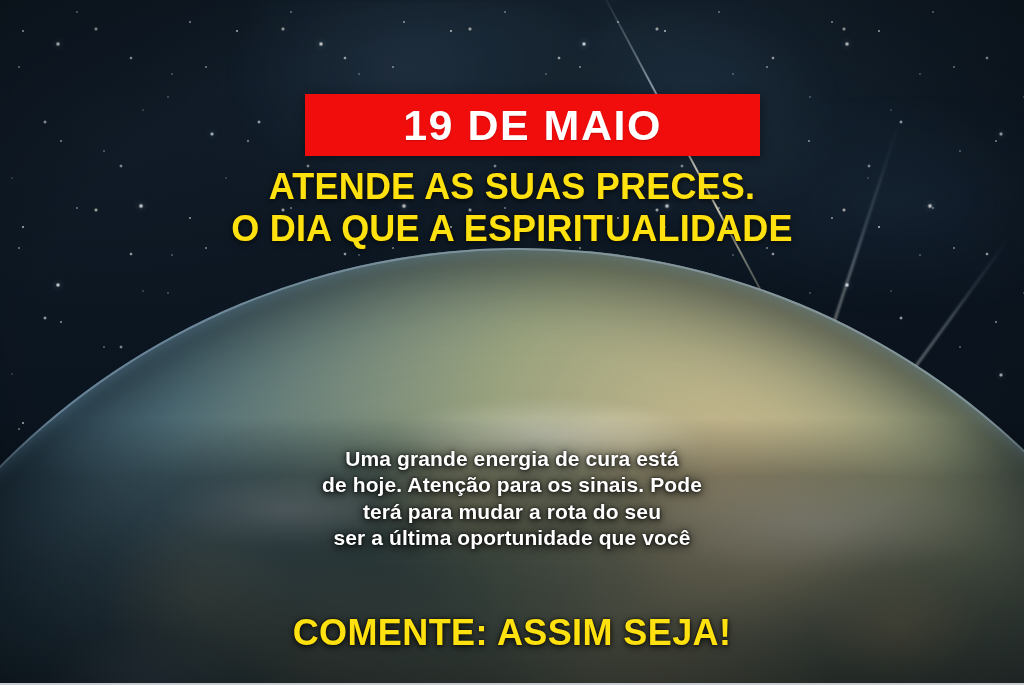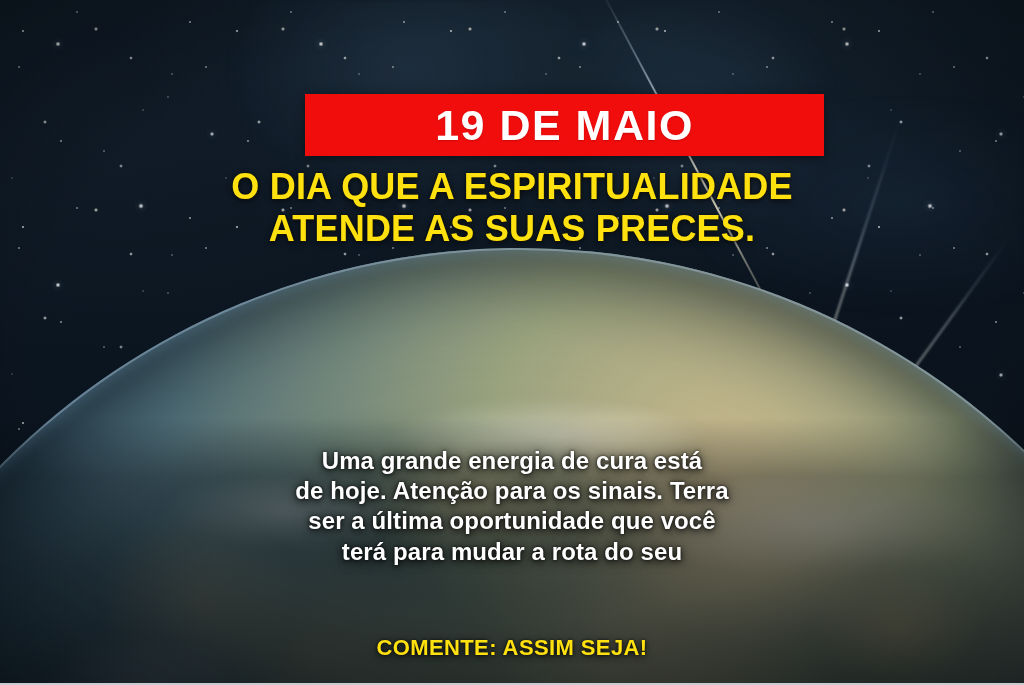--- a/index.html
+++ b/index.html
@@ -260,21 +260,21 @@
   .content {
     position: absolute;
     inset: 0;
     z-index: 20;
   }
 
   .date-banner {
     position: absolute;
     left: 305px;
     top: 94px;
-    width: 519px;
+    width: 455px;
     height: 62px;
     background: #f20d0d;
     display: flex;
     align-items: center;
     justify-content: center;
     box-shadow: 0 2px 10px rgba(0,0,0,.45);
   }
   .date-banner-text {
     color: #ffffff;
     font-size: 43px;
@@ -302,38 +302,38 @@
       1px 1px 0 rgba(60,46,0,.35);
   }
   .headline .hl-line { display: block; white-space: nowrap; }
 
   .body-copy {
     position: absolute;
     left: 0; right: 0;
     top: 446px;
     text-align: center;
     color: #ffffff;
-    font-size: 24px;
+    font-size: 21px;
     font-weight: 700;
     line-height: 1.26;
     letter-spacing: .1px;
     text-shadow:
       0 0 3px rgba(0,0,0,.75),
       0 2px 7px rgba(0,0,0,.8),
       0 0 14px rgba(0,0,0,.5);
   }
   .body-copy .bc-line { display: block; white-space: nowrap; }
 
   .cta {
     position: absolute;
     left: 0; right: 0;
-    top: 636px;
+    top: 613px;
     text-align: center;
     color: #ffe10f;
-    font-size: 22px;
+    font-size: 36px;
     font-weight: 700;
     letter-spacing: .4px;
     line-height: 1.1;
     white-space: nowrap;
     text-shadow:
       0 0 3px rgba(0,0,0,.7),
       0 2px 7px rgba(0,0,0,.8);
   }
 </style>
 </head>
@@ -368,27 +368,27 @@
   <div class="copy-scrim"></div>
   <div class="vignette"></div>
 
   <div class="content">
 
     <div class="date-banner">
       <span class="date-banner-text">19 DE MAIO</span>
     </div>
 
     <div class="headline">
+      <span class="hl-line">ATENDE AS SUAS PRECES.</span>
       <span class="hl-line">O DIA QUE A ESPIRITUALIDADE</span>
-      <span class="hl-line">ATENDE AS SUAS PRECES.</span>
     </div>
 
     <div class="body-copy">
       <span class="bc-line">Uma grande energia de cura está</span>
-      <span class="bc-line">de hoje. Atenção para os sinais. Terra</span>
+      <span class="bc-line">de hoje. Atenção para os sinais. Pode</span>
+      <span class="bc-line">terá para mudar a rota do seu</span>
       <span class="bc-line">ser a última oportunidade que você</span>
-      <span class="bc-line">terá para mudar a rota do seu</span>
     </div>
 
     <div class="cta">COMENTE: ASSIM SEJA!</div>
 
   </div>
 </div>
 
 </body></html>

